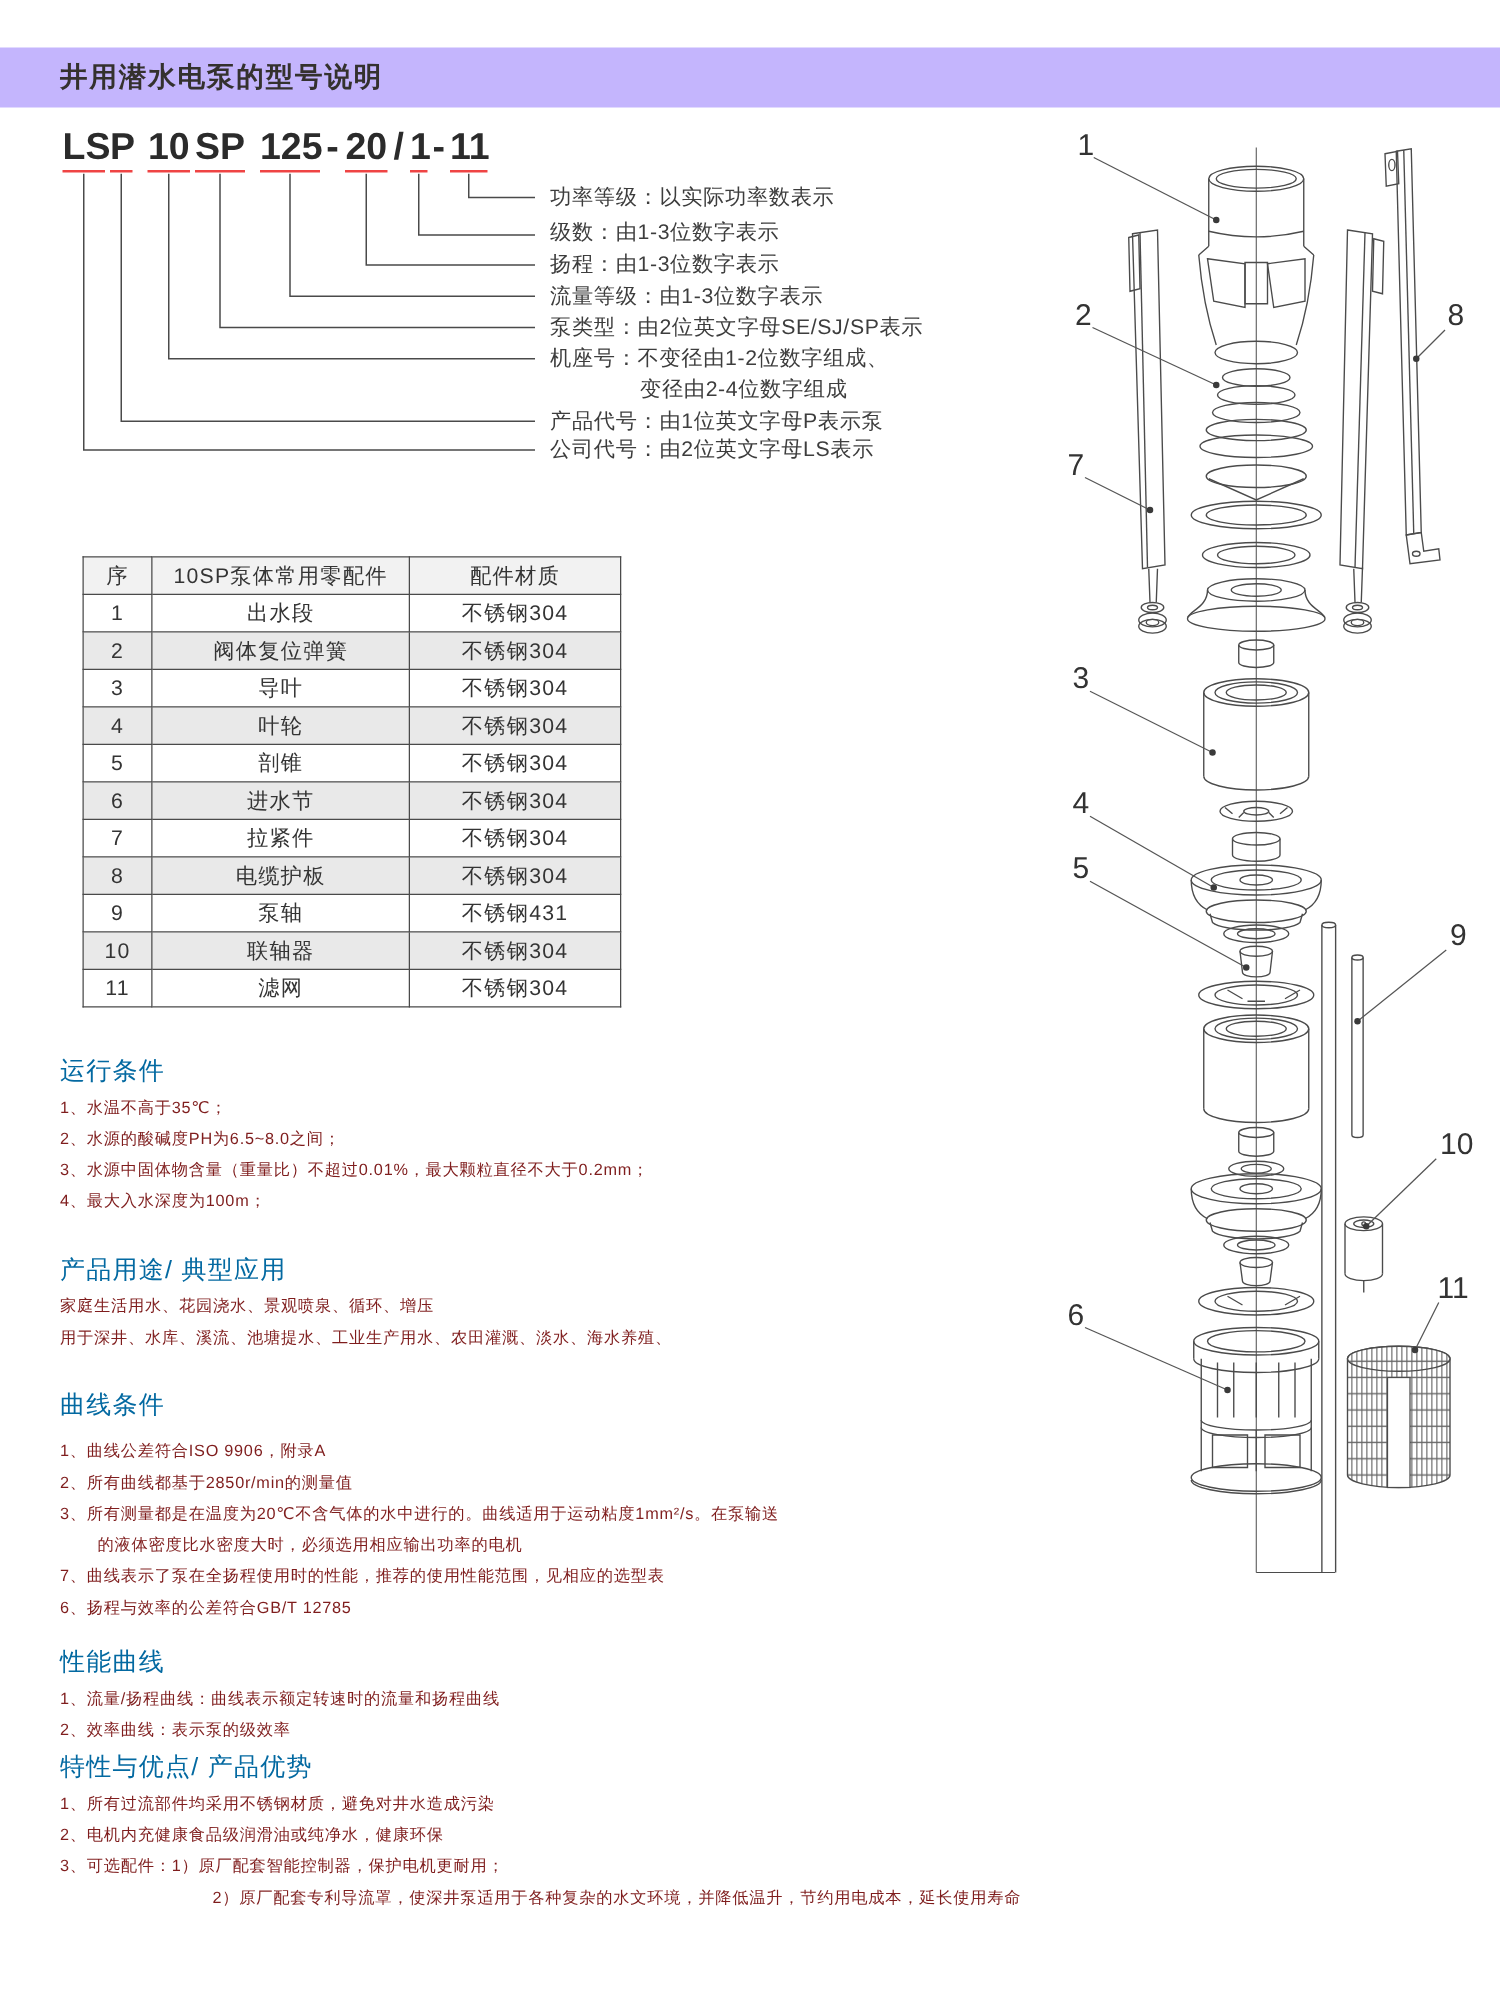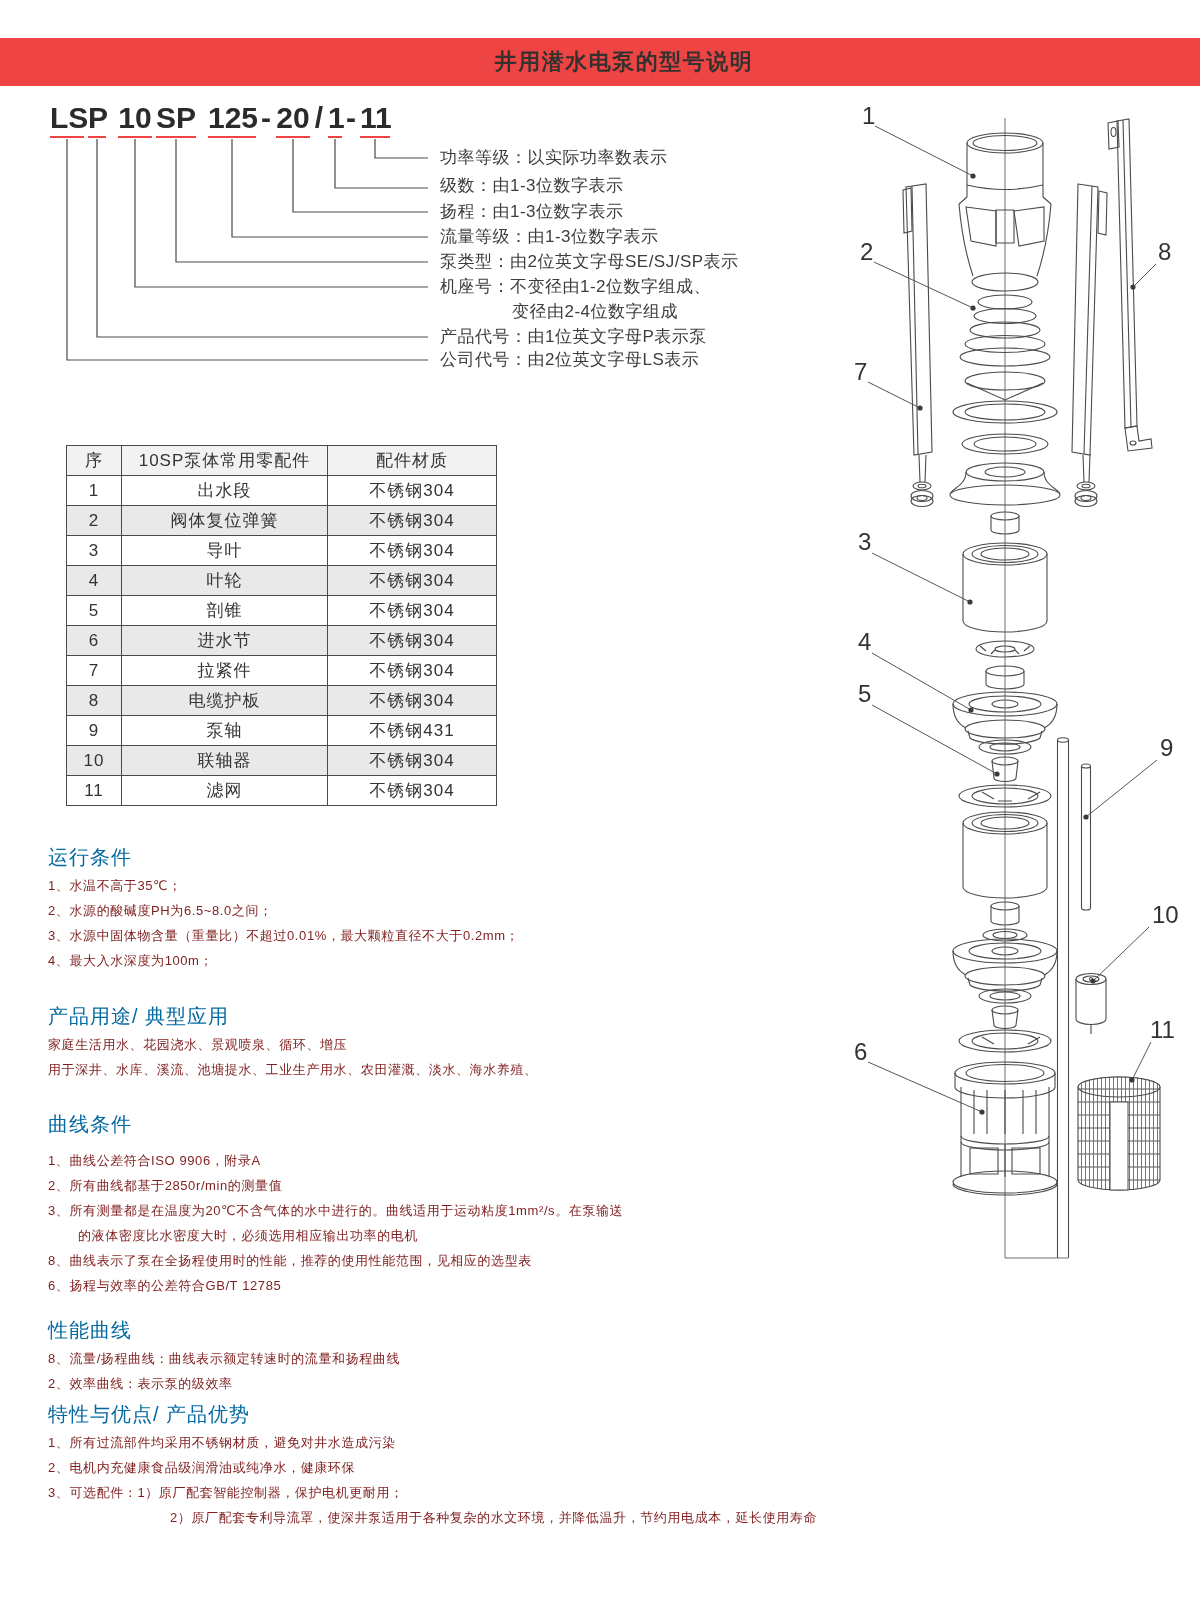--- a/index.html
+++ b/index.html
@@ -1,22 +1,22 @@
 <!DOCTYPE html>
 <html><head>
 <meta charset="utf-8">
 <style>
   html,body{margin:0;padding:0;}
   body{width:1200px;height:1600px;background:#ffffff;position:relative;
        font-family:"Liberation Sans","DejaVu Sans",sans-serif;color:#3d3d3d;}
   .page{position:absolute;left:0;top:0;width:1200px;height:1600px;background:#fff;overflow:hidden;}
 
   
-  .titlebar{position:absolute;left:0;top:38px;width:1200px;height:48px;background:#ef4444;
-            display:flex;align-items:center;justify-content:center;}
+  .titlebar{position:absolute;left:0;top:38px;width:1200px;height:48px;background:#c4b5fd;
+            display:flex;align-items:center;}
   .titlebar h1{font-size:22px;font-weight:700;color:#34312e;margin:0 0 0 48px;letter-spacing:1.5px;}
 
   
   #model-code{position:absolute;left:48px;top:101px;font-size:30px;font-weight:600;color:#2b2b2b;
               white-space:nowrap;line-height:34px;}
   .mp{display:inline-block;text-align:center;height:37px;box-sizing:border-box;vertical-align:top;}
   .mp.u{border-bottom:2px solid #ef4444;margin:0 2px;}
 
   #model-lines{position:absolute;left:40px;top:130px;}
   #model-lines path{stroke:#4a4a4a;stroke-width:1.2;fill:none;}
@@ -169,26 +169,26 @@
         <h3>产品用途/ 典型应用</h3>
         <div class="sline ind0">家庭生活用水、花园浇水、景观喷泉、循环、增压</div>
         <div class="sline ind0">用于深井、水库、溪流、池塘提水、工业生产用水、农田灌溉、淡水、海水养殖、</div>
       </div>
       <div class="section g12" style="top: 1096px; margin-top: 16px;">
         <h3>曲线条件</h3>
         <div class="sline ind0">1、曲线公差符合ISO 9906，附录A</div>
         <div class="sline ind0">2、所有曲线都基于2850r/min的测量值</div>
         <div class="sline ind0">3、所有测量都是在温度为20℃不含气体的水中进行的。曲线适用于运动粘度1mm²/s。在泵输送</div>
         <div class="sline ind1">的液体密度比水密度大时，必须选用相应输出功率的电机</div>
-        <div class="sline ind0">8、曲线表示了泵在全扬程使用时的性能，推荐的使用性能范围，见相应的选型表</div>
+        <div class="sline ind0">7、曲线表示了泵在全扬程使用时的性能，推荐的使用性能范围，见相应的选型表</div>
         <div class="sline ind0">6、扬程与效率的公差符合GB/T 12785</div>
       </div>
       <div class="section" style="top: 1318px;">
         <h3>性能曲线</h3>
-        <div class="sline ind0">8、流量/扬程曲线：曲线表示额定转速时的流量和扬程曲线</div>
+        <div class="sline ind0">1、流量/扬程曲线：曲线表示额定转速时的流量和扬程曲线</div>
         <div class="sline ind0">2、效率曲线：表示泵的级效率</div>
       </div>
       <div class="section" style="top: 1402px;">
         <h3>特性与优点/ 产品优势</h3>
         <div class="sline ind0">1、所有过流部件均采用不锈钢材质，避免对井水造成污染</div>
         <div class="sline ind0">2、电机内充健康食品级润滑油或纯净水，健康环保</div>
         <div class="sline ind0">3、可选配件：1）原厂配套智能控制器，保护电机更耐用；</div>
         <div class="sline ind2">2）原厂配套专利导流罩，使深井泵适用于各种复杂的水文环境，并降低温升，节约用电成本，延长使用寿命</div>
       </div>
     </div>

